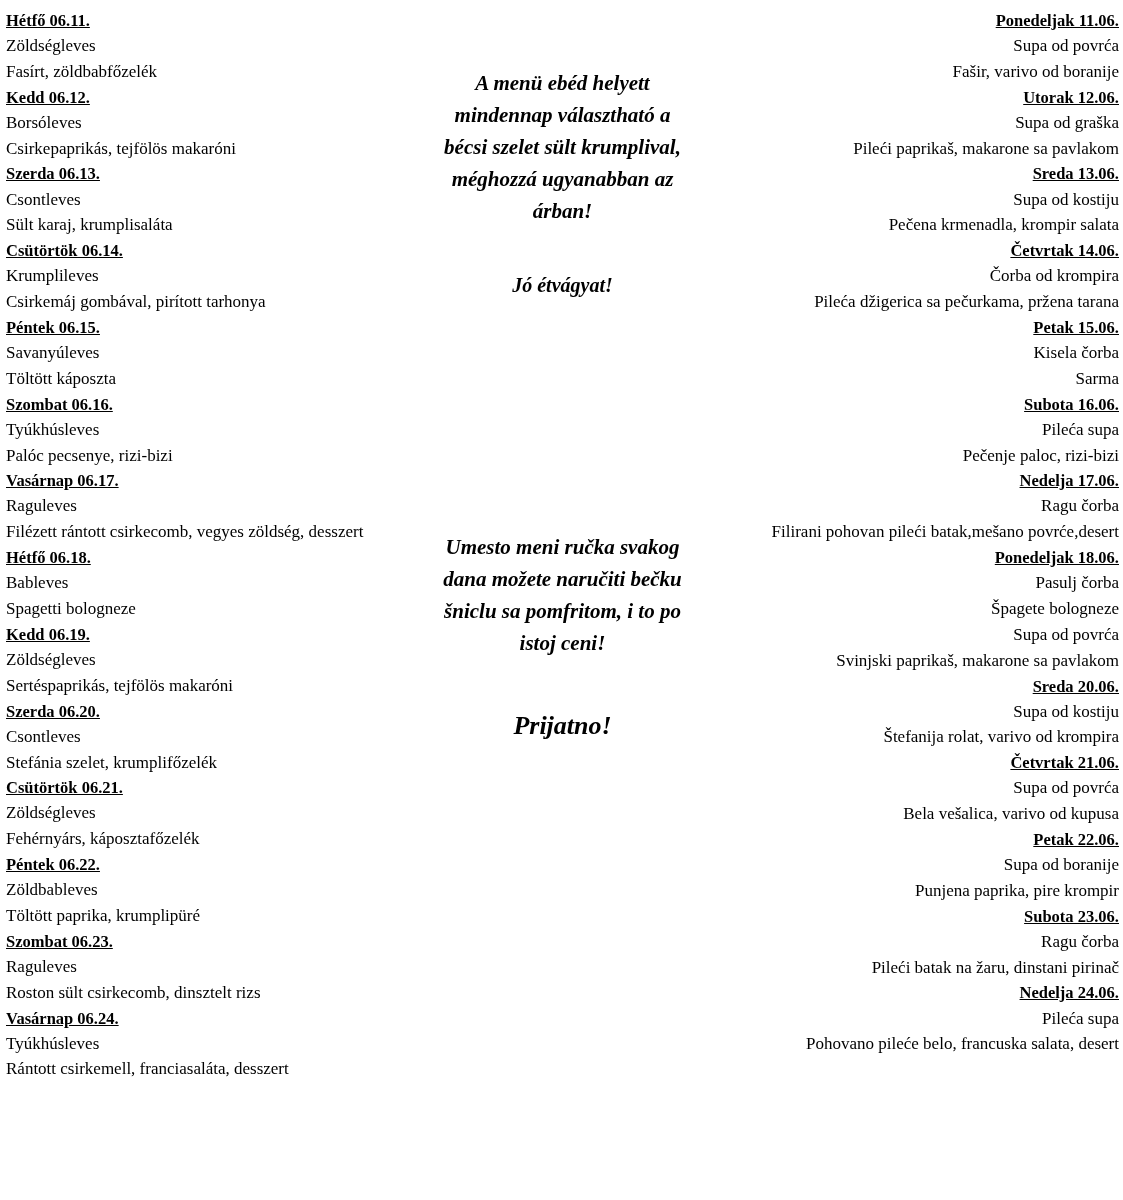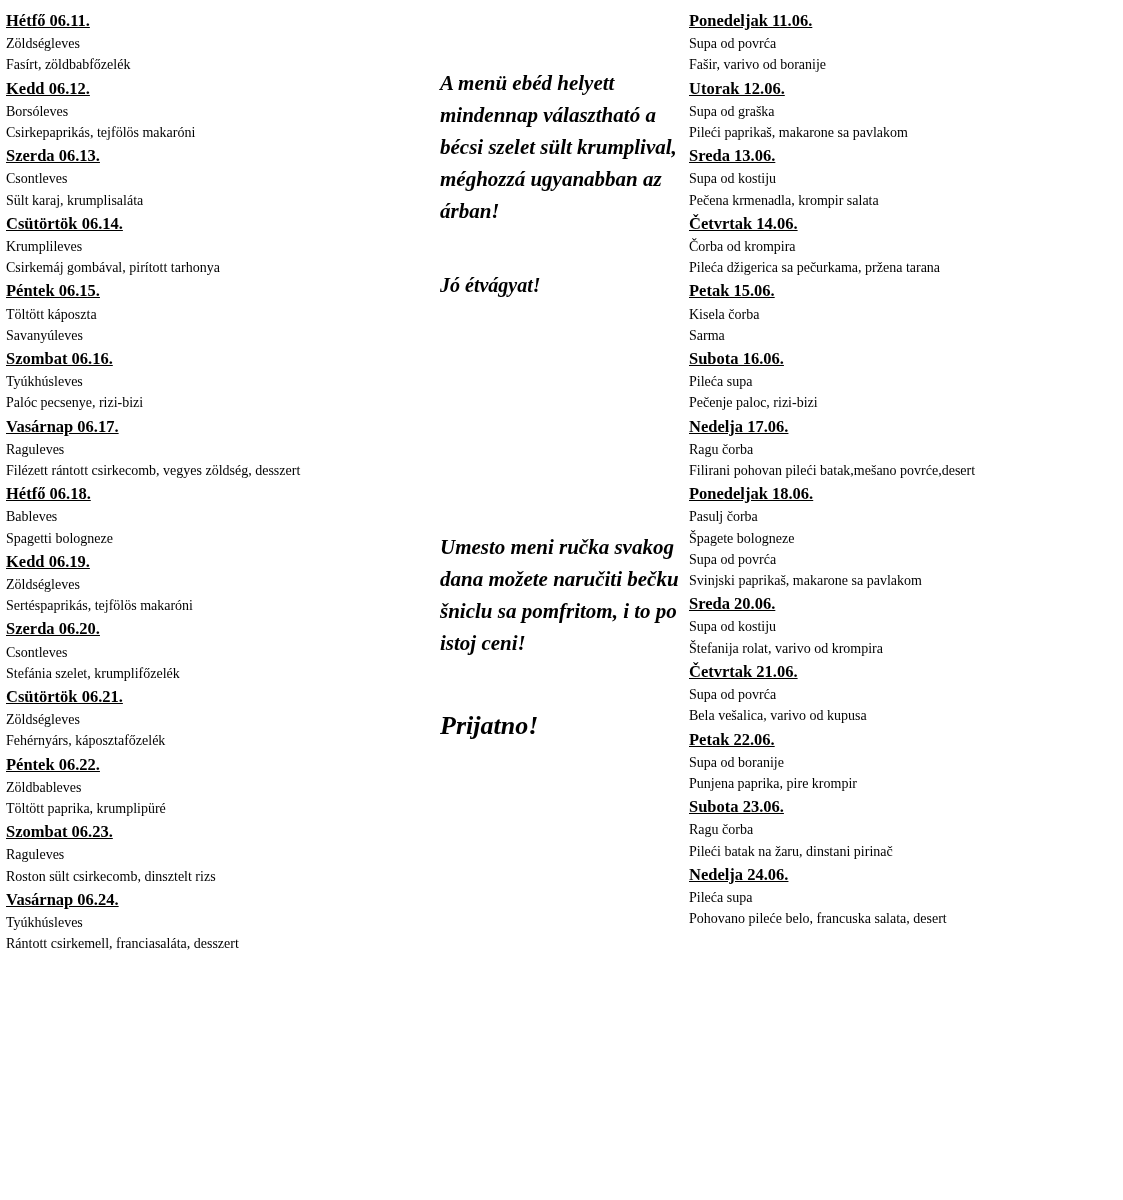--- a/index.html
+++ b/index.html
@@ -22,38 +22,38 @@
     padding: 8px 6px 0 6px;
   }
   .grid {
     display: grid;
     grid-template-columns: 430px 253px 430px;
     column-gap: 0;
     width: 100%;
   }
   
   .col-left  { text-align: left;  }
-  .col-right { }
+  .col-right { text-align: right; }
   .day-block { margin: 0; }
   .day-name {
     font-size: 16.5px;
     font-weight: bold;
     text-decoration: underline;
     line-height: 1.52;
     white-space: nowrap;
   }
   .dish {
-    font-size: 14px;
+    font-size: 17px;
     font-weight: normal;
     line-height: 1.52;
     white-space: nowrap;
   }
   
   .col-center {
-    text-align: left;
+    text-align: center;
     font-style: italic;
     font-weight: bold;
     font-size: 21px;
     line-height: 1.52;
   }
   .promo {
     padding: 0 4px;
   }
   .promo-1 { margin-top: 60px; }
   .promo-bon-1 { margin-top: 42px; font-size: 20px; }
@@ -84,22 +84,22 @@
         <div class="dish">Csontleves</div>
         <div class="dish">Sült karaj, krumplisaláta</div>
       </div>
       <div class="day-block">
         <div class="day-name">Csütörtök 06.14.</div>
         <div class="dish">Krumplileves</div>
         <div class="dish">Csirkemáj gombával, pirított tarhonya</div>
       </div>
       <div class="day-block">
         <div class="day-name">Péntek 06.15.</div>
+        <div class="dish">Savanyúleves</div>
         <div class="dish">Töltött káposzta</div>
-        <div class="dish">Savanyúleves</div>
       </div>
       <div class="day-block">
         <div class="day-name">Szombat 06.16.</div>
         <div class="dish">Tyúkhúsleves</div>
         <div class="dish">Palóc pecsenye, rizi-bizi</div>
       </div>
       <div class="day-block">
         <div class="day-name">Vasárnap 06.17.</div>
         <div class="dish">Raguleves</div>
         <div class="dish">Filézett rántott csirkecomb, vegyes zöldség, desszert</div>

